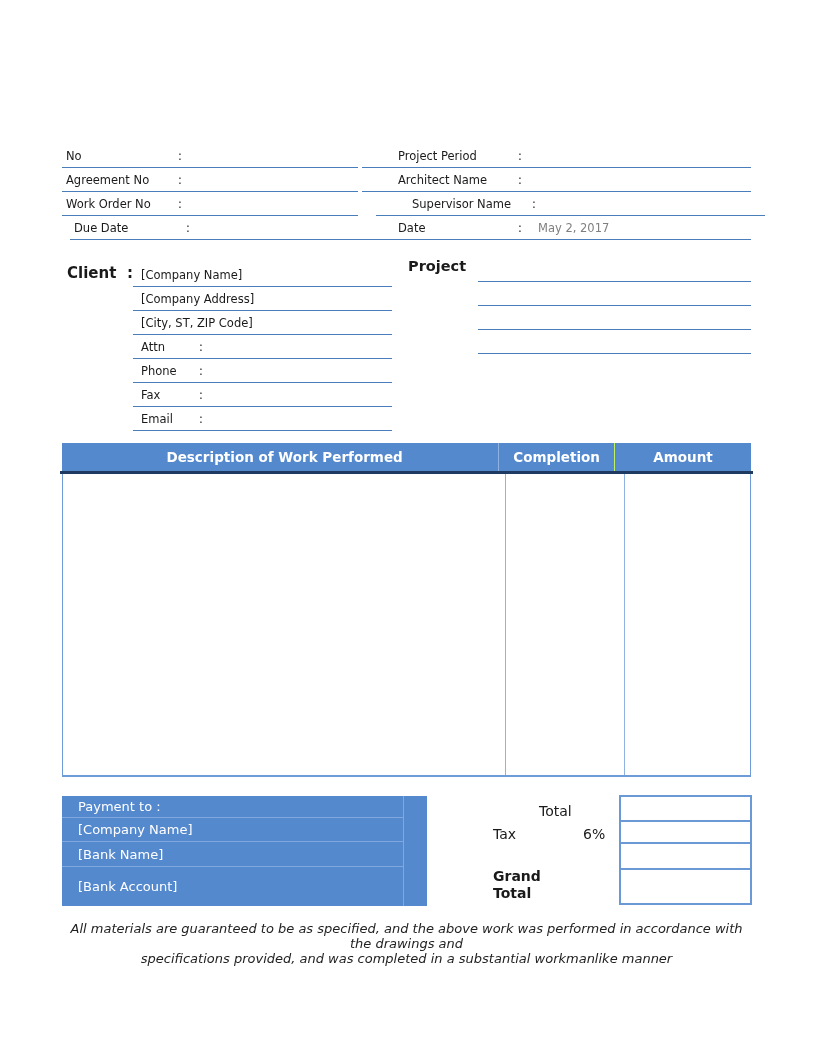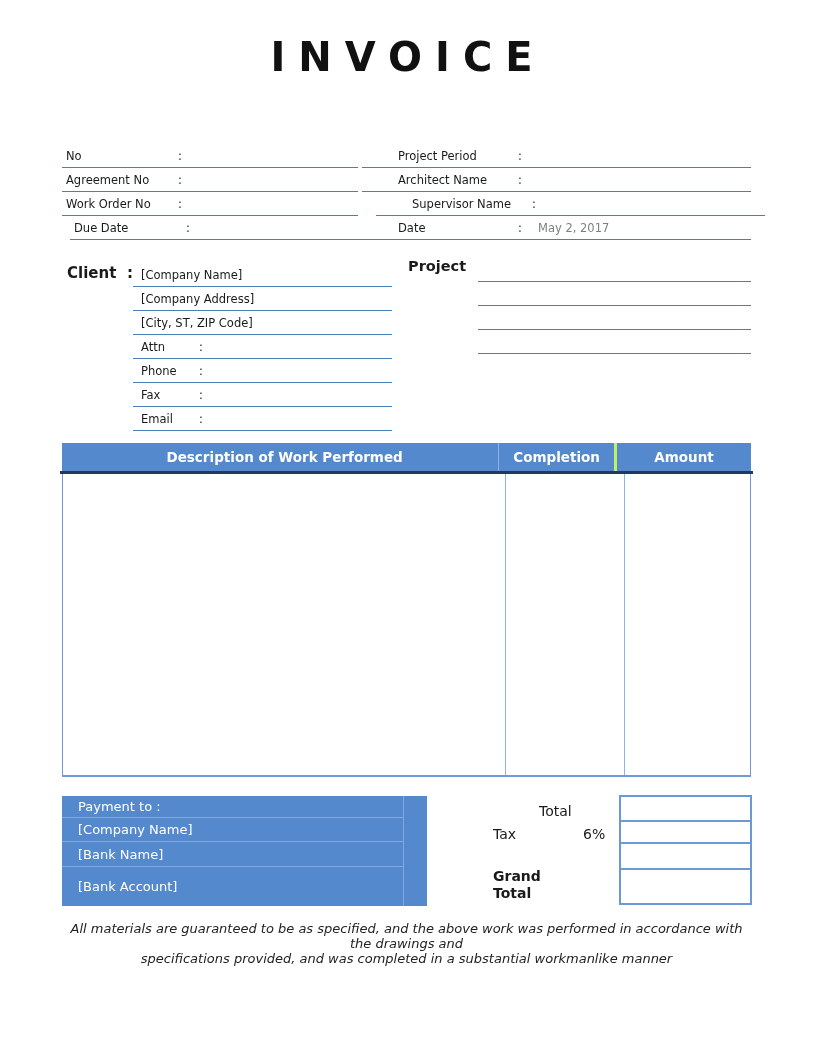--- a/index.html
+++ b/index.html
@@ -37,21 +37,21 @@
   .project-row { height:24px; border-bottom:1px solid #4a7ebb; }
   
   .wt-header {
     position:absolute; left:62px; top:443px; width:689px; height:28px;
     background:#5589ce; display:flex; align-items:center;
     color:#ffffff; font-size:13.5px; font-weight:bold;padding-left:9px;
   }
   .wt-header .hc { text-align:center; height:100%; display:flex; align-items:center; justify-content:center; }
   .wt-header .c1 { width:443px; }
   .wt-header .c2 { width:120px; border-left:1px solid #8fb2e2; }
-  .wt-header .c3 { width:142px; border-left:3px solid #bef264; }
+  .wt-header .c3 { width:142px; border-left:1px solid #bef264; }
   .wt-navy { position:absolute; left:60px; top:471px; width:693px; height:3px; background:#1f3a60; }
   .wt-body {
     position:absolute; left:62px; top:474px; width:689px; height:303px;
     border-left:1px solid #6f9cd9; border-right:1px solid #6f9cd9; border-bottom:2px solid #6f9cd9;
     display:flex;
   }
   .wt-body .bc1 { width:442px; }
   .wt-body .bc2 { width:120px; border-left:1px solid #8fb2e2; border-right:1px solid #8fb2e2; }
   .wt-body .bc3 { width:125px; }
   
@@ -78,21 +78,20 @@
   .footer {
     position:absolute; left:62px; top:921px; width:689px;
     text-align:center; font-style:italic; font-size:13px; line-height:15px; color:#222222;
   }
 </style>
 </head>
 <body>
 
 <div class="page">
 
-  <div class="title">INVOICE</div>
 
   <div class="meta-cell" style="left:62px; top:144px; width:296px;">
     <span class="lbl">No</span>
     <span class="col">:</span>
   </div>
   <div class="meta-cell" style="left:62px; top:168px; width:296px;">
     <span class="lbl">Agreement No</span>
     <span class="col">:</span>
   </div>
   <div class="meta-cell" style="left:62px; top:192px; width:296px;">

